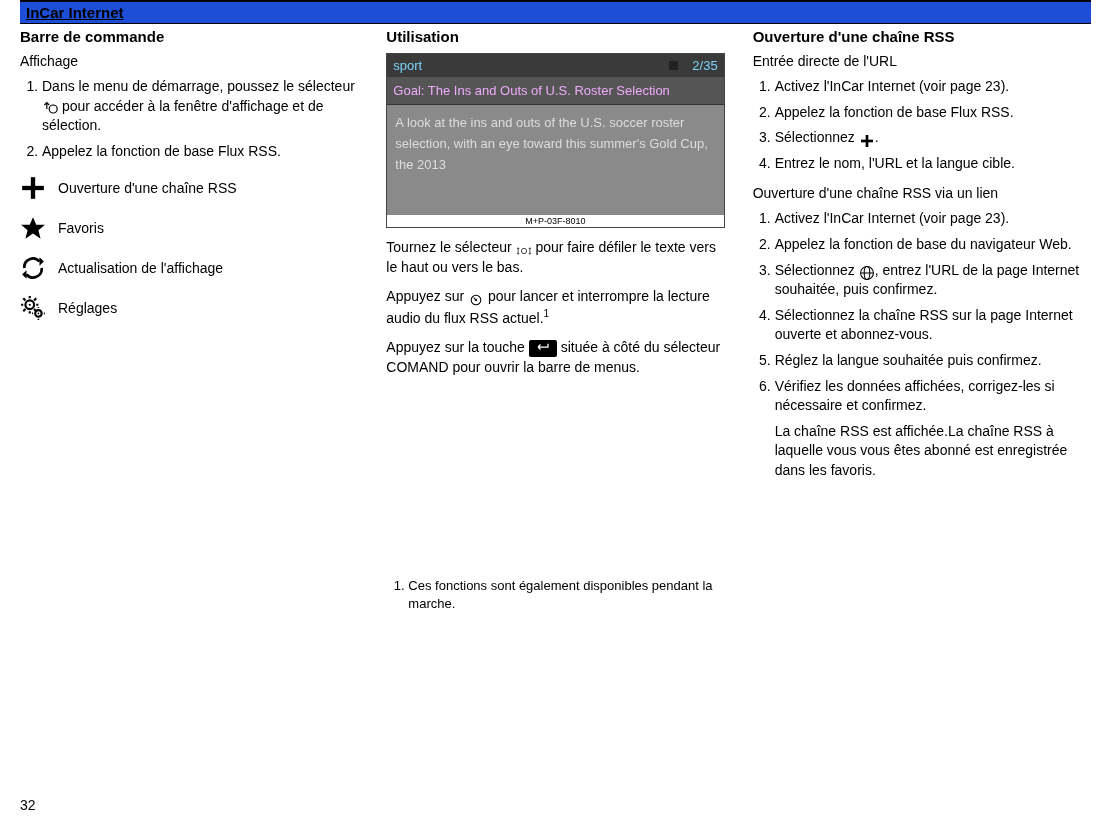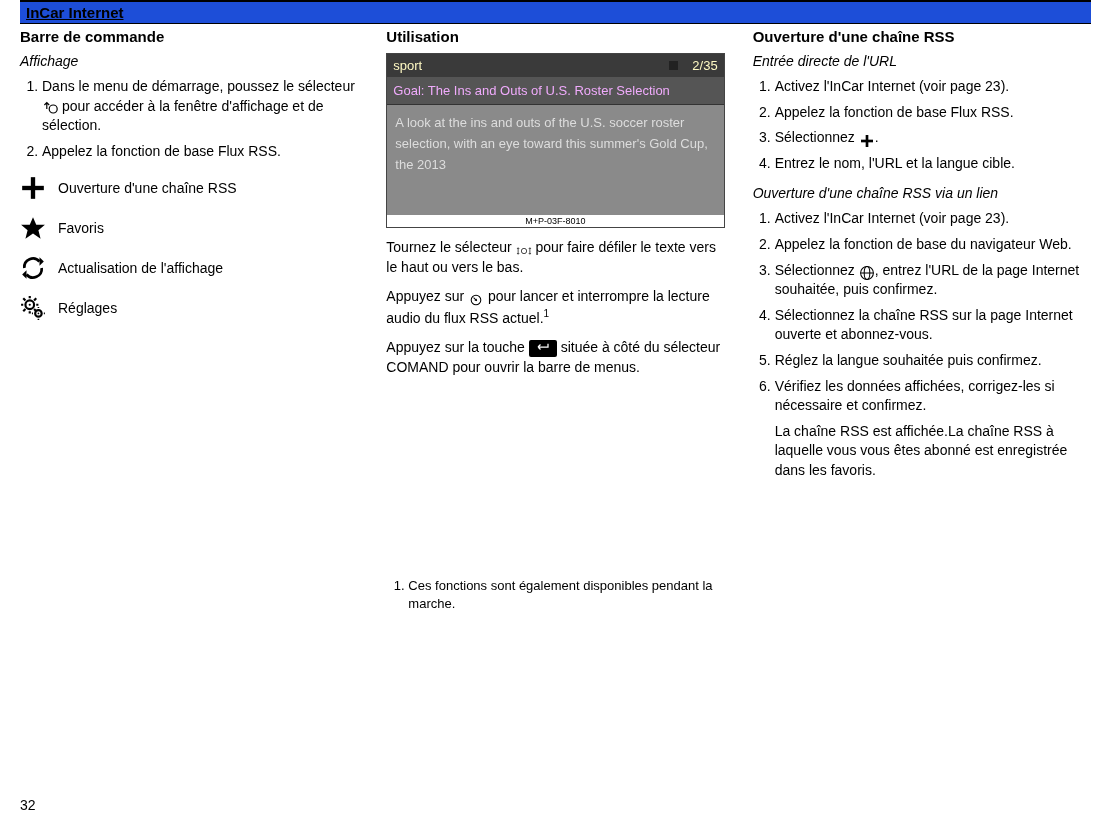--- a/index.html
+++ b/index.html
@@ -33,21 +33,20 @@
   }
   .col1 { flex: 1; }
   .col2 { flex: 1; }
   .col3 { flex: 1; }
   h3.section {
     font-weight: bold;
     font-size: 15px;
     margin-bottom: 8px;
   }
   .subheading {
-    font-style: italic;
     margin-bottom: 8px;
     font-size: 14px;
   }
   ol {
     list-style: decimal;
     padding-left: 22px;
     margin-bottom: 12px;
   }
   ol li {
     margin-bottom: 6px;
@@ -83,21 +82,21 @@
     margin-bottom: 10px;
     position: relative;
   }
   .screenshot-inner {
     background: #8a8a8a;
     color: #eee;
     font-family: Arial, sans-serif;
   }
   .ss-top {
     background: #3a3a3a;
-    color: #fef9c3;
+    color: #7dd3fc;
     display: flex;
     justify-content: space-between;
     padding: 4px 6px;
     font-size: 13px;
   }
   .ss-title {
     background: #555;
     color: #f0abfc;
     padding: 6px;
     font-size: 13px;

